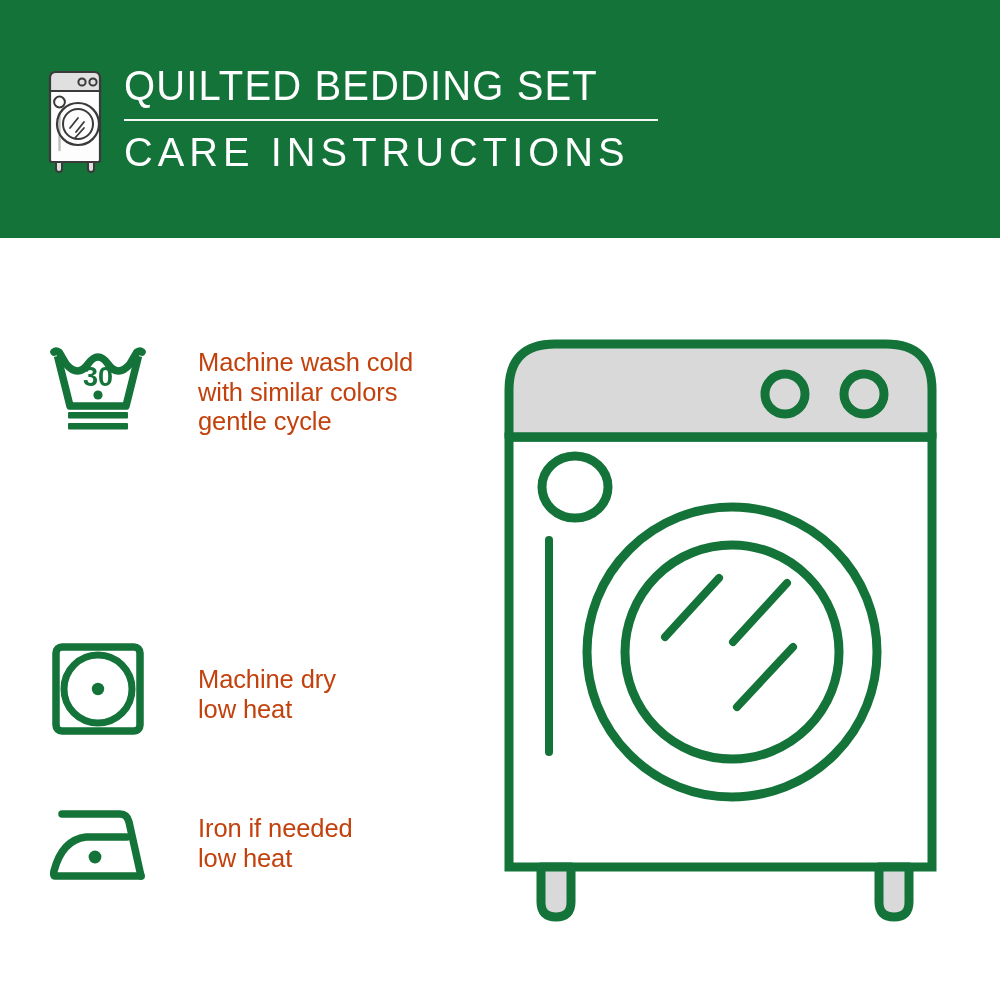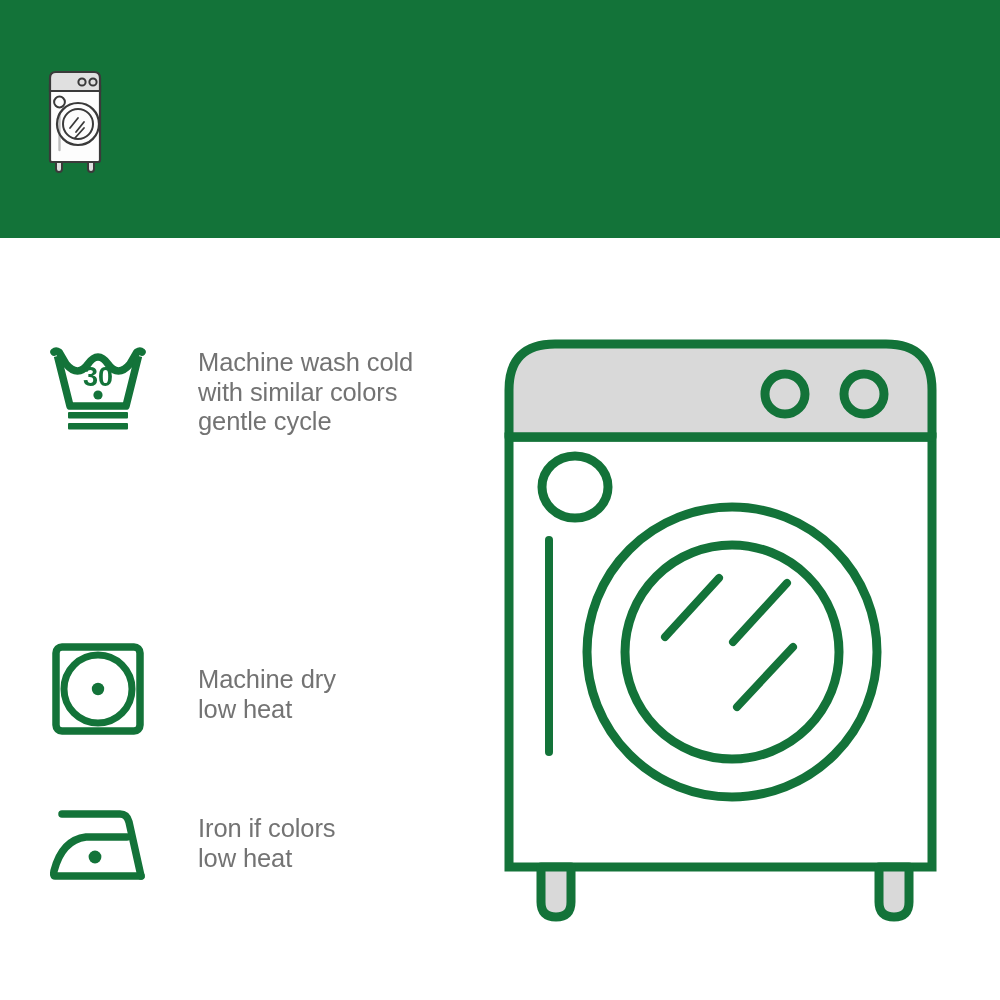--- a/index.html
+++ b/index.html
@@ -92,21 +92,21 @@
   .care-row-3 { top: 558px; }
 
   .care-symbol {
     width: 112px;
     flex: 0 0 112px;
     display: flex;
     align-items: flex-end;
     justify-content: flex-start;
   }
   .care-text {
-    color: #737373;
+    color: #c2410c;
     font-size: 25.5px;
     line-height: 29.5px;
     font-weight: 400;
     letter-spacing: -0.1px;
     white-space: pre-line;
     margin-left: 38px;
     padding-top: 6px;
   }
   .care-row-1 .care-text { padding-top: 24px; }
   .care-row-2 .care-text { padding-top: 22px; }
@@ -145,20 +145,25 @@
         <circle cx="34" cy="62" r="15" fill="none" stroke="#3a3a3a" stroke-width="2"></circle>
         <line x1="26" y1="66" x2="34" y2="56" stroke="#3a3a3a" stroke-width="1.8" stroke-linecap="round"></line>
         <line x1="32" y1="70" x2="40" y2="60" stroke="#3a3a3a" stroke-width="1.8" stroke-linecap="round"></line>
         <line x1="31" y1="76" x2="40" y2="66" stroke="#3a3a3a" stroke-width="1.8" stroke-linecap="round"></line>
 
         <path d="M12 100 L12 107 Q12 110 15 110 Q18 110 18 107 L18 100 Z" fill="#e0e0e0" stroke="#3a3a3a" stroke-width="2"></path>
         <path d="M44 100 L44 107 Q44 110 47 110 Q50 110 50 107 L50 100 Z" fill="#e0e0e0" stroke="#3a3a3a" stroke-width="2"></path>
       </svg>
     </span>
 
+    <div class="titles">
+      <div class="title-main">QUILTED BEDDING SET</div>
+      <div class="title-rule"></div>
+      <div class="title-sub">CARE INSTRUCTIONS</div>
+    </div>
 
   </div>
 </div>
 
 <div class="care-list">
 
   <div class="care-row care-row-0">
     <span class="care-symbol">
       <svg viewBox="0 0 100 92" width="100" height="92" aria-hidden="true">
         <path d="M6 10 Q8 8 11 10 L18 22 Q30 36 40 22 Q50 8 60 22 Q70 36 82 22 L89 10 Q92 8 94 10" fill="none" stroke="#137339" stroke-width="7.5" stroke-linecap="round" stroke-linejoin="round"></path>
@@ -188,21 +193,21 @@
   </div>
 
   <div class="care-row care-row-3">
     <span class="care-symbol">
       <svg viewBox="0 0 100 92" width="100" height="92" aria-hidden="true">
         <path d="M14 18 L72 18 Q79 18 81 26 L93 80" fill="none" stroke="#137339" stroke-width="7.5" stroke-linecap="round" stroke-linejoin="round"></path>
         <path d="M93 80 L7 80 Q5 80 6 75 Q14 44 38 41 L79 41" fill="none" stroke="#137339" stroke-width="7.5" stroke-linecap="round" stroke-linejoin="round"></path>
         <circle cx="47" cy="61" r="6.4" fill="#137339"></circle>
       </svg>
     </span>
-    <div class="care-text">Iron if colors
+    <div class="care-text">Iron if needed
 low heat</div>
   </div>
 
 </div>
 
 <div class="washer">
   <svg viewBox="0 0 470 600" width="470" height="600" aria-hidden="true">
 
     <rect x="12" y="105" width="423" height="430" fill="#ffffff" stroke="#137339" stroke-width="9"></rect>
 

